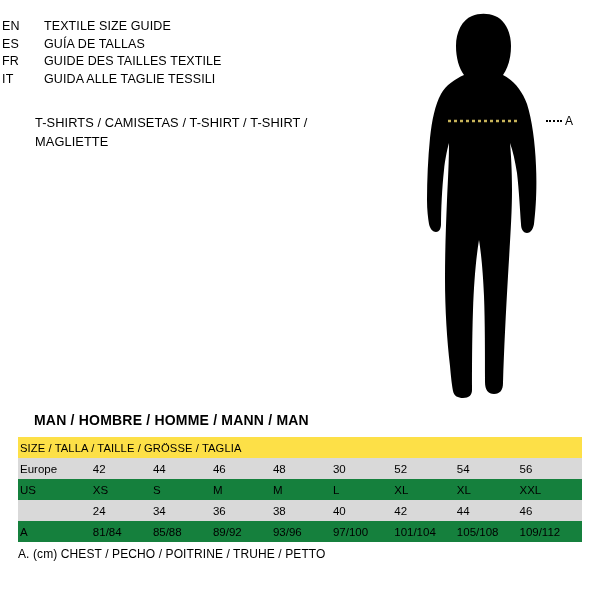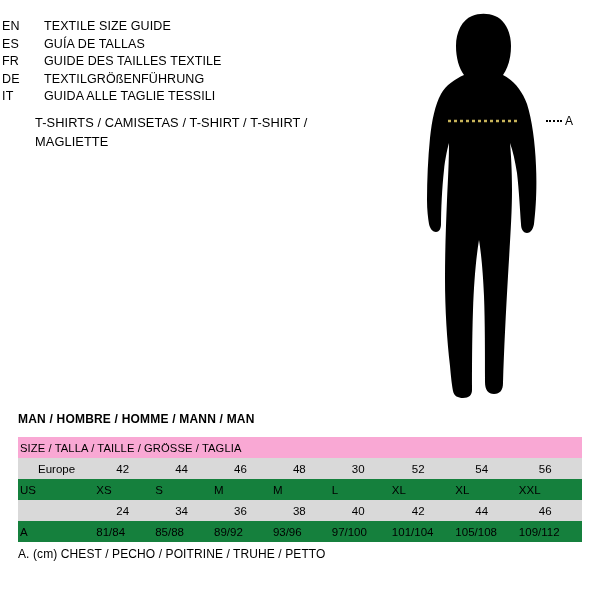--- a/index.html
+++ b/index.html
@@ -80,49 +80,48 @@
     position: absolute;
     left: 146px;
     top: 110px;
     width: 16px;
     border-top: 2px dotted #000;
   }
 
   
   .man-heading {
     position: absolute;
-    left: 18px;
+    left: 34px;
     top: 412px;
-    font-size: 12px;
+    font-size: 14px;
     font-weight: bold;
     letter-spacing: 0.2px;
   }
 
   
   .size-table {
     position: absolute;
     left: 18px;
     top: 437px;
     width: 564px;
     border-collapse: collapse;
     font-size: 11.5px;
   }
   .size-table td {
     padding: 2px 0 2px 0;
     height: 17px;
     vertical-align: middle;
   }
   .size-table tr.head td {
-    background: #f9a8d4;
+    background: #fde047;
     font-size: 11.2px;
     letter-spacing: 0.1px;
   }
   .size-table tr.shade td {
     background: #d9d9d9;
-    padding-left: 20px;
   }
   .size-table tr.plain td {
     background: #15803d;
   }
   .size-table td.label {
     width: 82px;
     padding-left: 2px;
   }
   .size-table td.val {
     width: 68px;
@@ -151,24 +150,20 @@
       <span class="lang-code">EN</span>
       <span class="lang-name">TEXTILE SIZE GUIDE</span>
     </div>
     <div class="lang-row">
       <span class="lang-code">ES</span>
       <span class="lang-name">GUÍA DE TALLAS</span>
     </div>
     <div class="lang-row">
       <span class="lang-code">FR</span>
       <span class="lang-name">GUIDE DES TAILLES TEXTILE</span>
-    </div>
-    <div class="lang-row">
-      <span class="lang-code">DE</span>
-      <span class="lang-name">TEXTILGRÖßENFÜHRUNG</span>
     </div>
     <div class="lang-row">
       <span class="lang-code">IT</span>
       <span class="lang-name">GUIDA ALLE TAGLIE TESSILI</span>
     </div>
   </div>
 
   <div class="garment-block">
     <div class="garment-line">T-SHIRTS / CAMISETAS / T-SHIRT / T-SHIRT / MAGLIETTE</div>
   </div>

